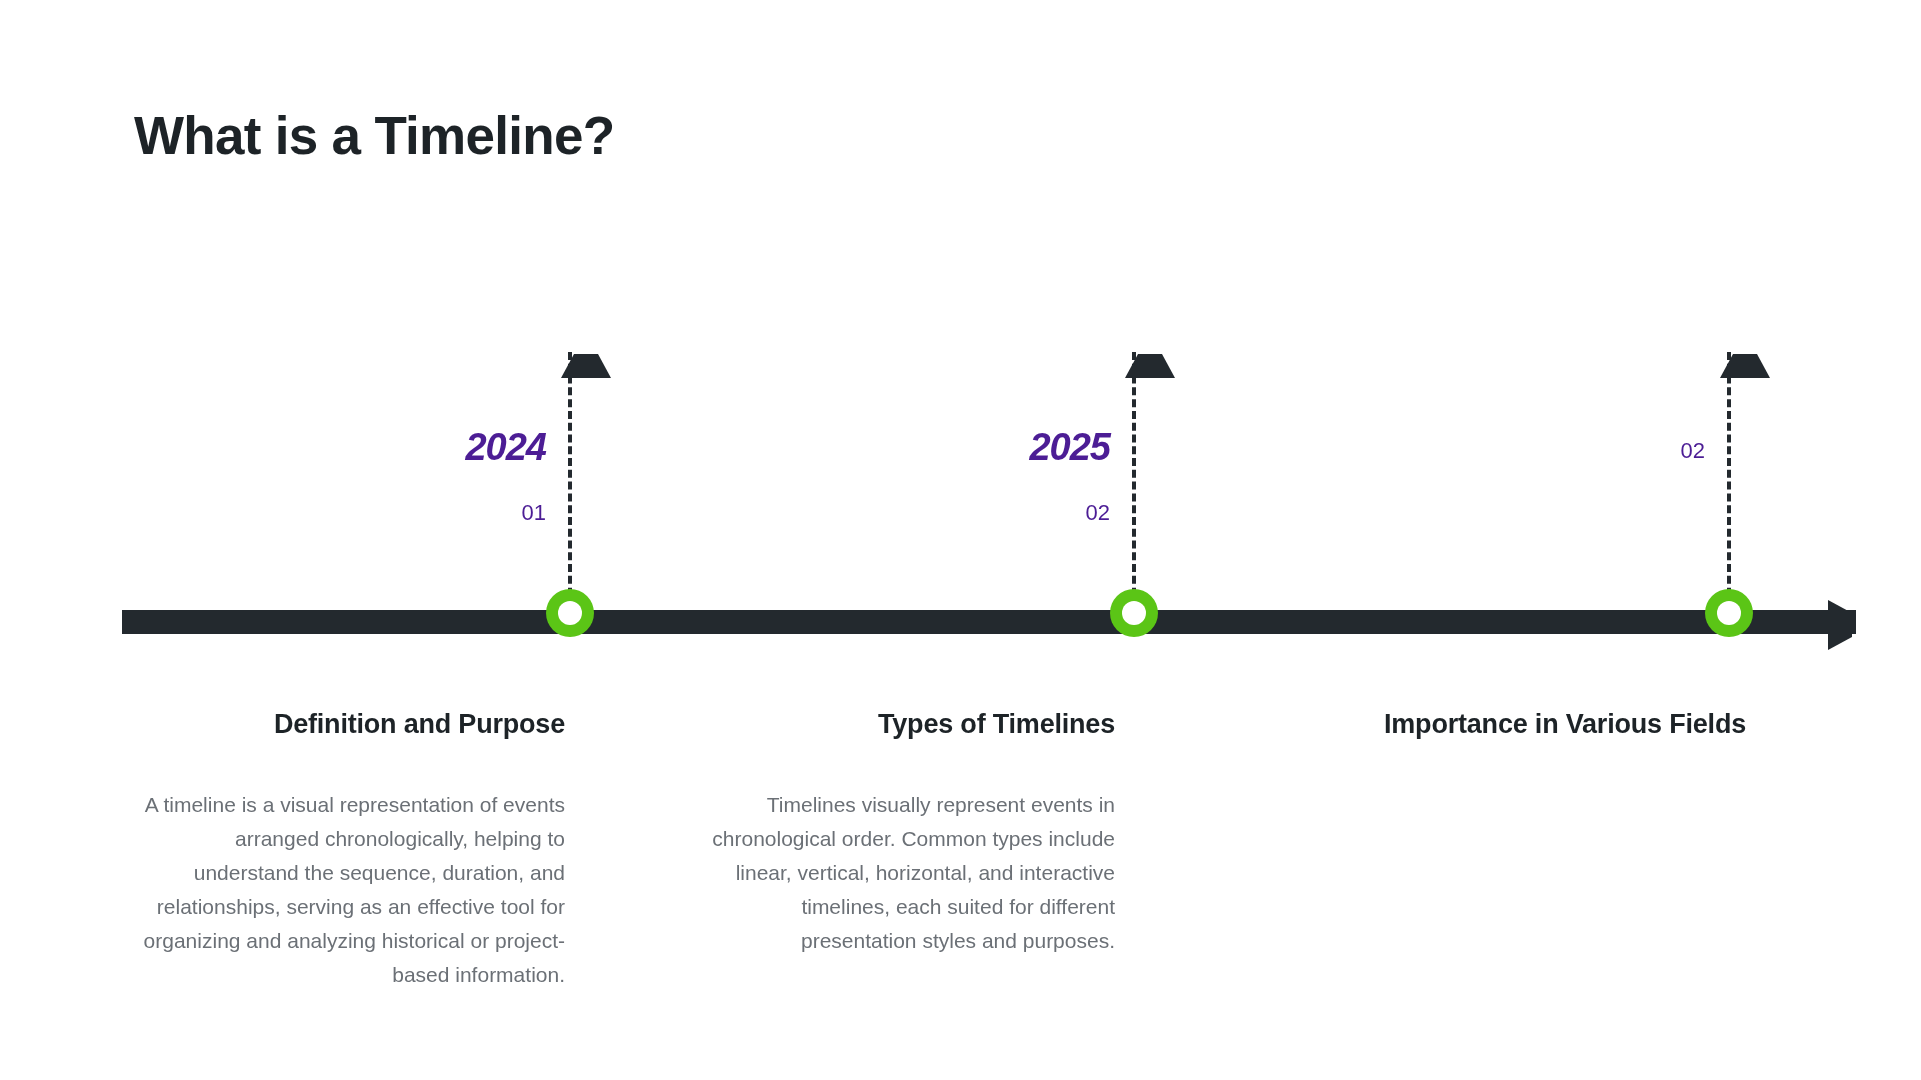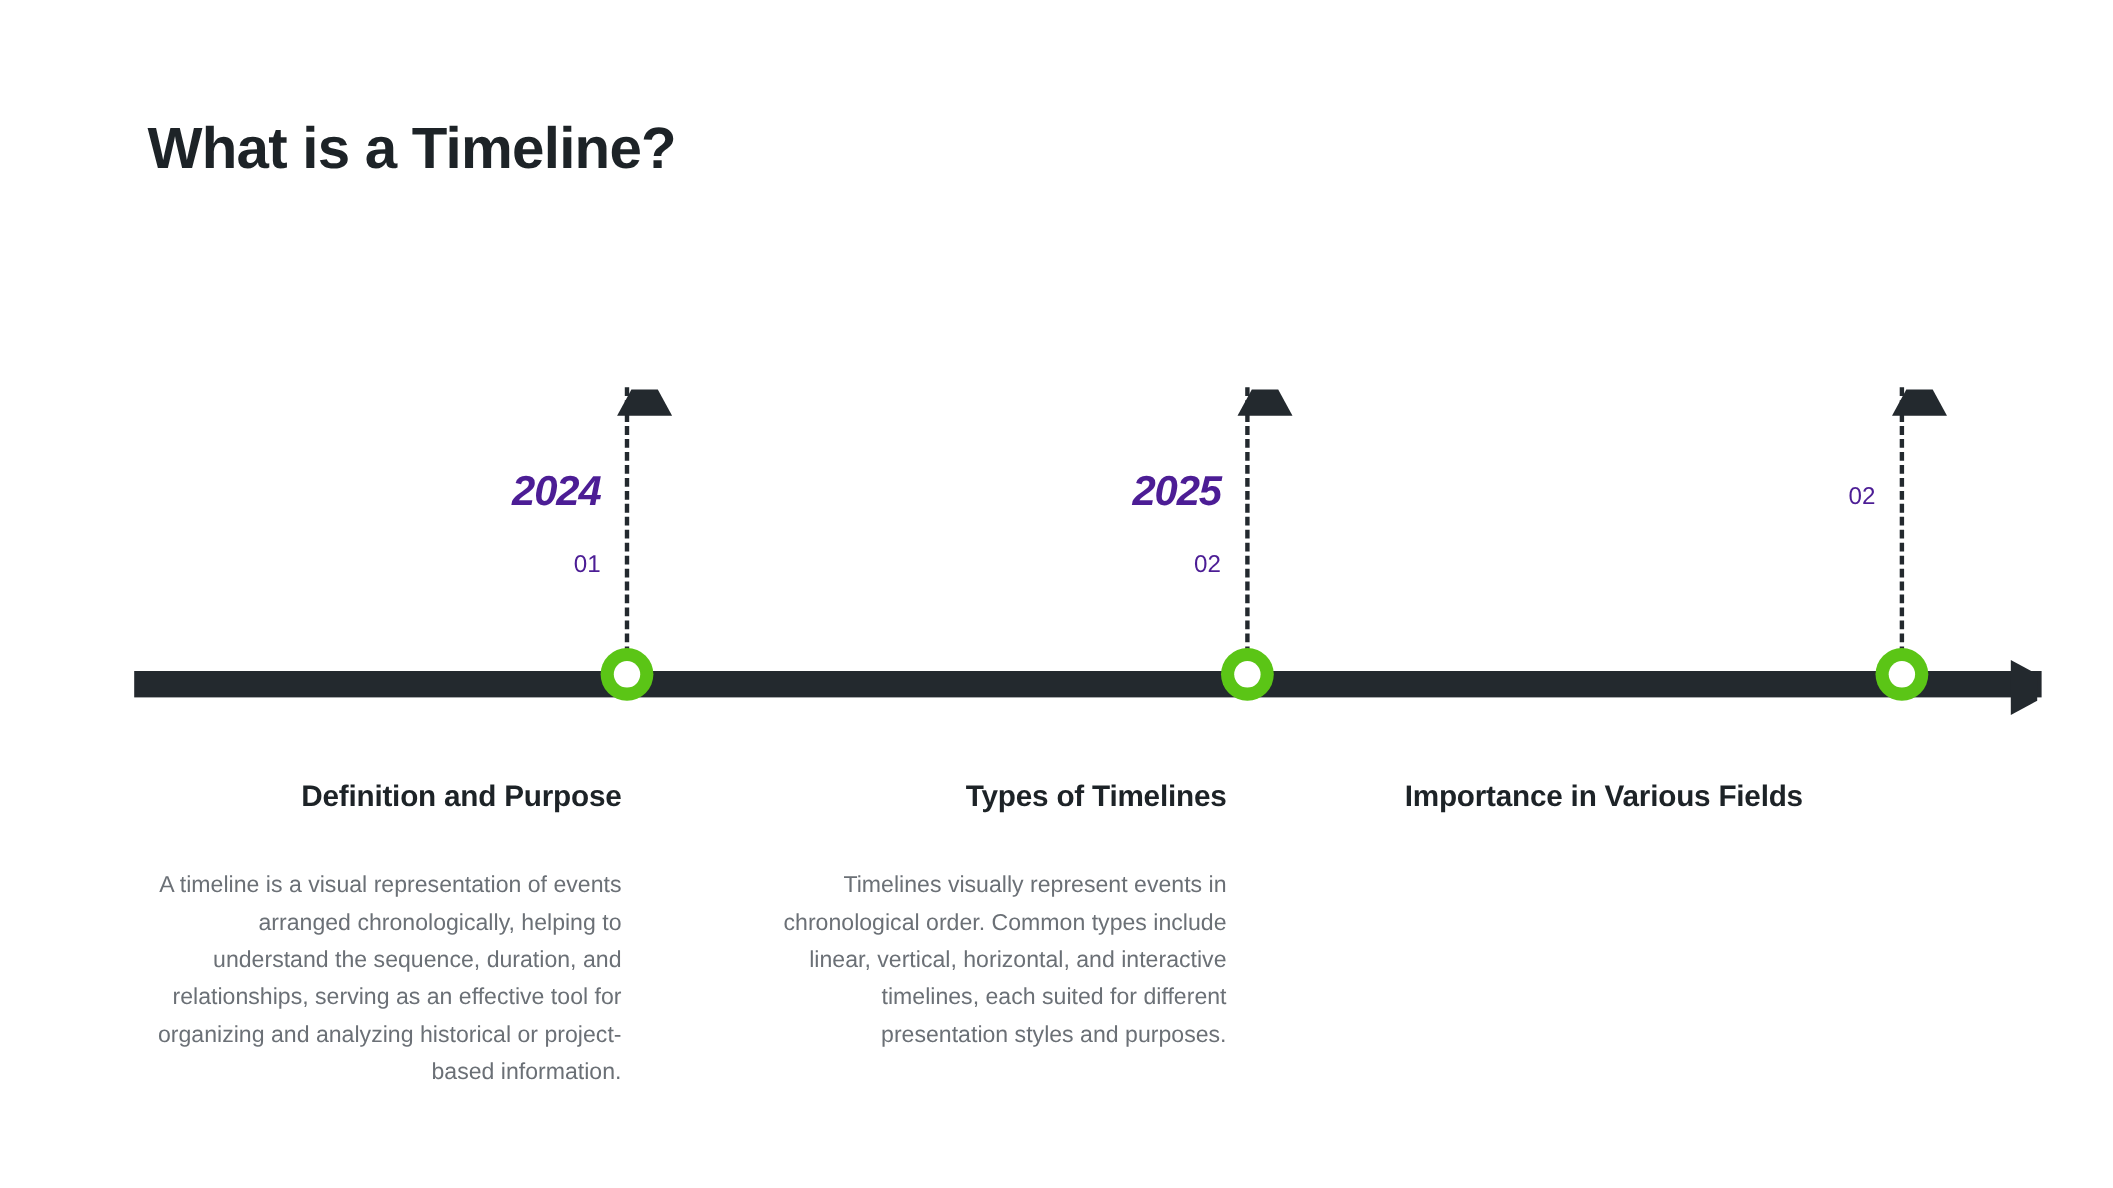--- a/index.html
+++ b/index.html
@@ -207,17 +207,17 @@
   <div class="desc-col" style="left: 645px;">
     <div class="desc-heading">Types of Timelines</div>
     <div class="desc-body">Timelines visually represent events in chronological order. Common types include linear, vertical, horizontal, and interactive timelines, each suited for different presentation styles and purposes.</div>
   </div>
 
   <div class="desc-col" style="left: 95px;">
     <div class="desc-heading">Definition and Purpose</div>
     <div class="desc-body">A timeline is a visual representation of events arranged chronologically, helping to understand the sequence, duration, and relationships, serving as an effective tool for organizing and analyzing historical or project-based information.</div>
   </div>
 
-  <div class="desc-col" style="left: 1169px;">
+  <div class="desc-col" style="left: 1276px;">
     <div class="desc-heading">Importance in Various Fields</div>
   </div>
 
 </div>
 
 </body></html>

